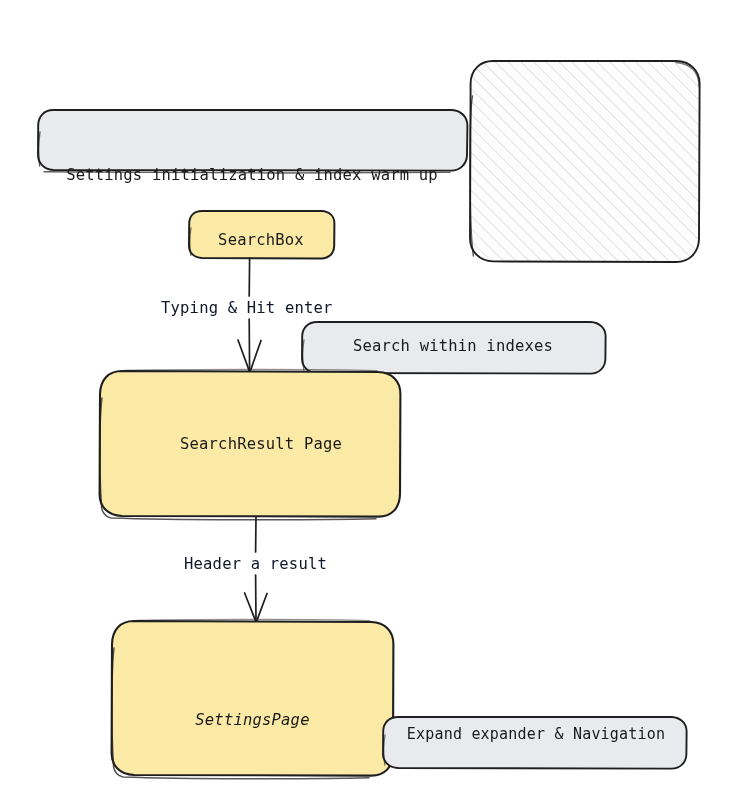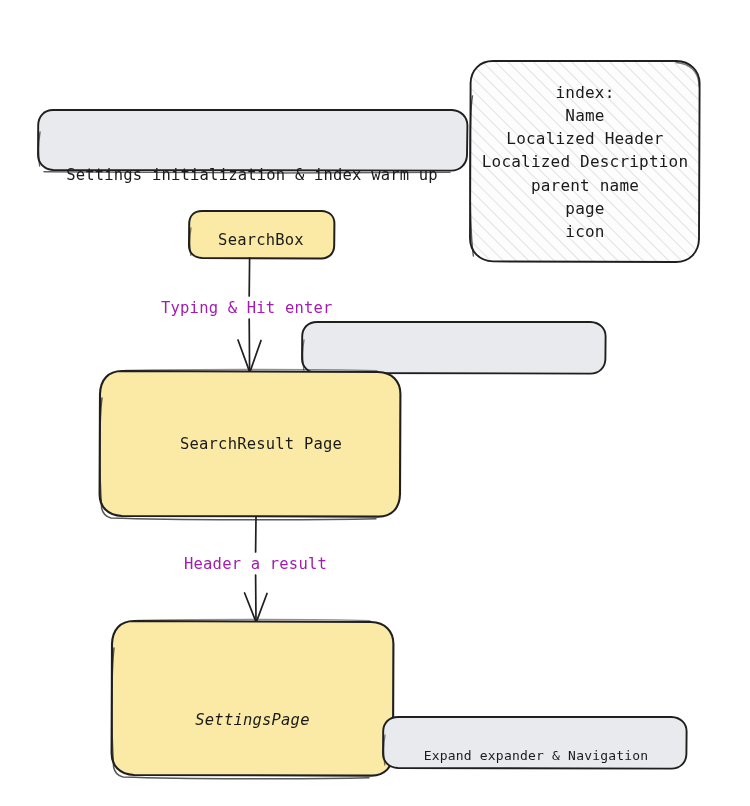--- a/index.html
+++ b/index.html
@@ -46,28 +46,28 @@
     color: #1a1a1a;
     letter-spacing: 0.2px;
   }
 
   .lbl-settings-init  { left: 52px;  top: 112px; width: 400px; height: 52px;  font-size: 15.5px; margin-top: 37px; }
   .lbl-index          { left: 474px; top: 66px;  width: 222px; height: 192px; font-size: 16px; flex-direction: column; }
   .lbl-searchbox      { left: 193px; top: 212px; width: 136px; height: 56px;  font-size: 15.5px; }
   .lbl-search-within  { left: 302px; top: 323px; width: 302px; height: 46px;  font-size: 15.5px; }
   .lbl-searchresult   { left: 100px; top: 372px; width: 300px; height: 144px; font-size: 15.5px; margin-left: 11px; }
   .lbl-settingspage   { left: 112px; top: 622px; width: 281px; height: 196px; font-size: 15.5px; font-style: italic; }
-  .lbl-expand         { left: 384px; top: 732px; width: 304px; height: 48px;  font-size: 13px; }
+  .lbl-expand         { left: 384px; top: 711px; width: 304px; height: 48px;  font-size: 15px; }
 
   .index-line { display: block; }
 
   .edge-label {
     position: absolute;
     font-size: 15.5px;
-    color: #a21caf;
+    color: #0f172a;
     white-space: pre;
     letter-spacing: 0.2px;
   }
   .lbl-typing  { left: 161px; top: 299px; }
   .lbl-click   { left: 184px; top: 555px; }
 </style>
 </head>
 <body>
 
 <div id="diagram-root">
@@ -142,32 +142,24 @@
     <g>
       <path d="M398 717 C389 717 383.4 723 383.2 731 L383 753 C382.8 761.6 389 767.6 398 768
                L671 768.6 C680 768.8 686.2 762.6 686.4 754 L686.6 732 C686.8 723.4 680.6 717.4 671.6 717
                Z" fill="#e8eaed" stroke="#1f1f1f" stroke-width="1.9" stroke-linecap="round" stroke-linejoin="round"></path>
       <path d="M385 735 C383.6 743 383.4 755 384.8 765" fill="none" stroke="#1f1f1f" stroke-width="1.3" stroke-linecap="round" opacity="0.6"></path>
     </g>
   </svg>
 
   <div class="node-label lbl-settings-init">Settings initialization &amp; index warm up</div>
 
-  <div class="node-label lbl-index">
-    <span class="index-line">index:</span>
-    <span class="index-line">Name</span>
-    <span class="index-line">Localized Header</span>
-    <span class="index-line">Localized Description</span>
-    <span class="index-line">parent name</span>
-    <span class="index-line">page</span>
-    <span class="index-line">icon</span>
-  </div>
 
   <div class="node-label lbl-searchbox">SearchBox</div>
 
+  <div class="node-label lbl-search-within">Search within indexes</div>
 
   <div class="node-label lbl-searchresult">SearchResult Page</div>
 
   <div class="node-label lbl-settingspage">SettingsPage</div>
 
   <div class="node-label lbl-expand">Expand expander &amp; Navigation</div>
 
   <div class="edge-label lbl-typing">Typing &amp; Hit enter</div>
 
   <div class="edge-label lbl-click">Header a result</div>

